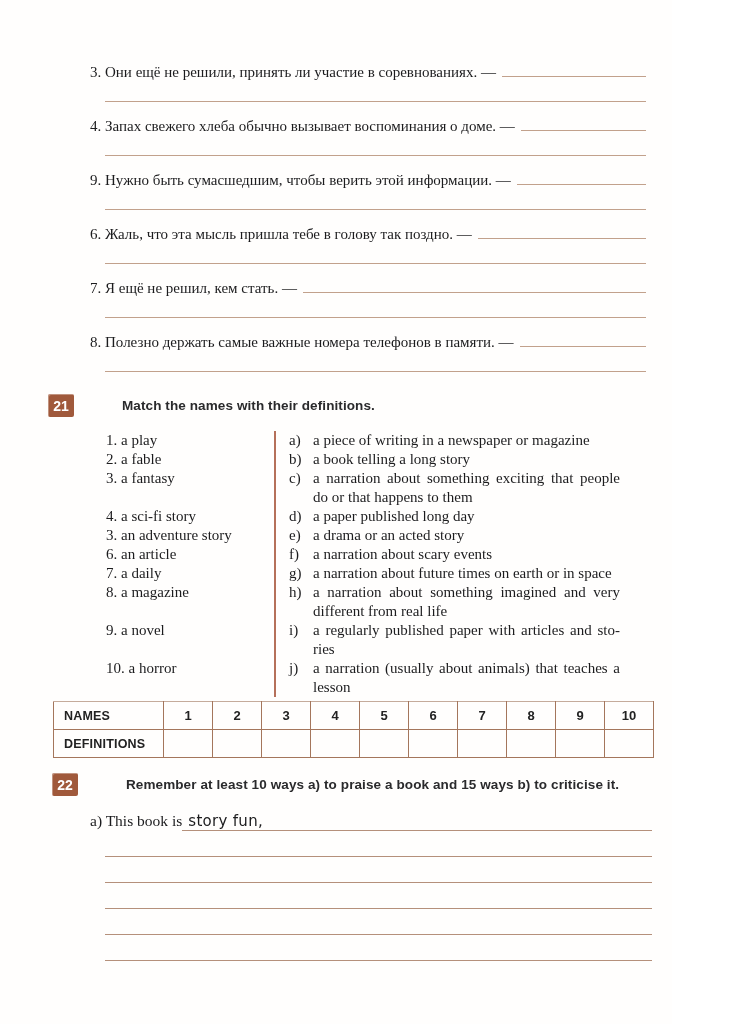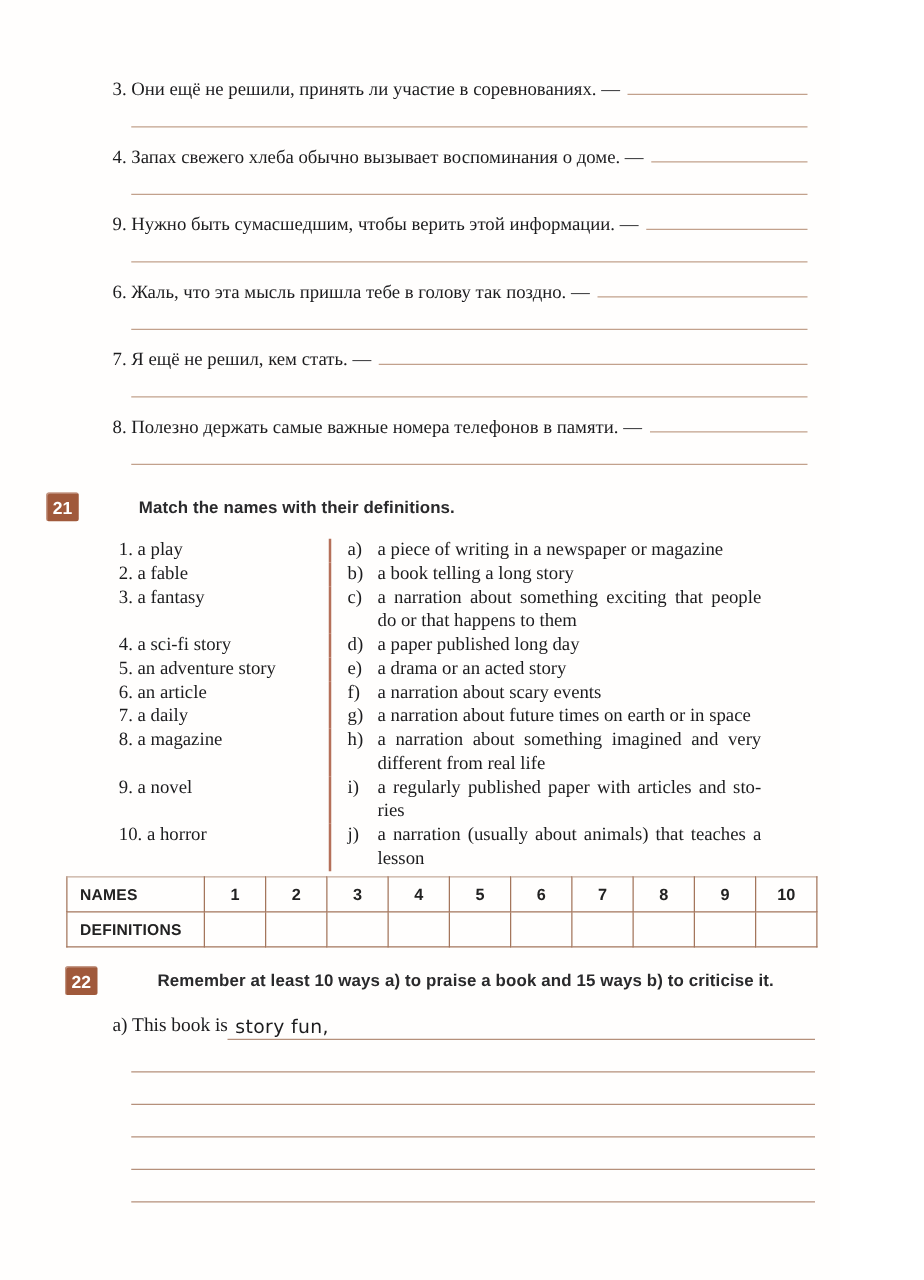--- a/index.html
+++ b/index.html
@@ -66,21 +66,21 @@
   .instruction {
     font-family: "Liberation Sans", sans-serif;
     font-weight: bold;
     font-size: 13.5px;
     color: #2a2a2c;
     letter-spacing: .1px;
     margin-left: 35px;
   }
 
   
-  .ex21 { position: absolute; top: 394px; left: 37px; width: 600px; }
+  .ex21 { position: absolute; top: 394px; left: 48px; width: 600px; }
   .match-grid { margin: 14px 0 0 38px; }
   .match-row { display: flex; }
   .match-term {
     width: 168px;
     font-size: 15px;
     line-height: 19px;
     flex: 0 0 auto;
     margin-left: 20px;
   }
   .match-def {
@@ -257,21 +257,21 @@
             <div class="def-inner"><span class="def-letter">c)</span><span>a narration about something exciting that people do or that happens to them</span></div>
           </div>
       </div>
       <div class="match-row">
         <div class="match-term">4. a sci-fi story</div>
         <div class="match-def">
             <div class="def-inner"><span class="def-letter">d)</span><span>a paper published long day</span></div>
           </div>
       </div>
       <div class="match-row">
-        <div class="match-term">5. an adventure story</div>
+        <div class="match-term">3. an adventure story</div>
         <div class="match-def">
             <div class="def-inner"><span class="def-letter">e)</span><span>a drama or an acted story</span></div>
           </div>
       </div>
       <div class="match-row">
         <div class="match-term">6. an article</div>
         <div class="match-def">
             <div class="def-inner"><span class="def-letter">f)</span><span>a narration about scary events</span></div>
           </div>
       </div>

